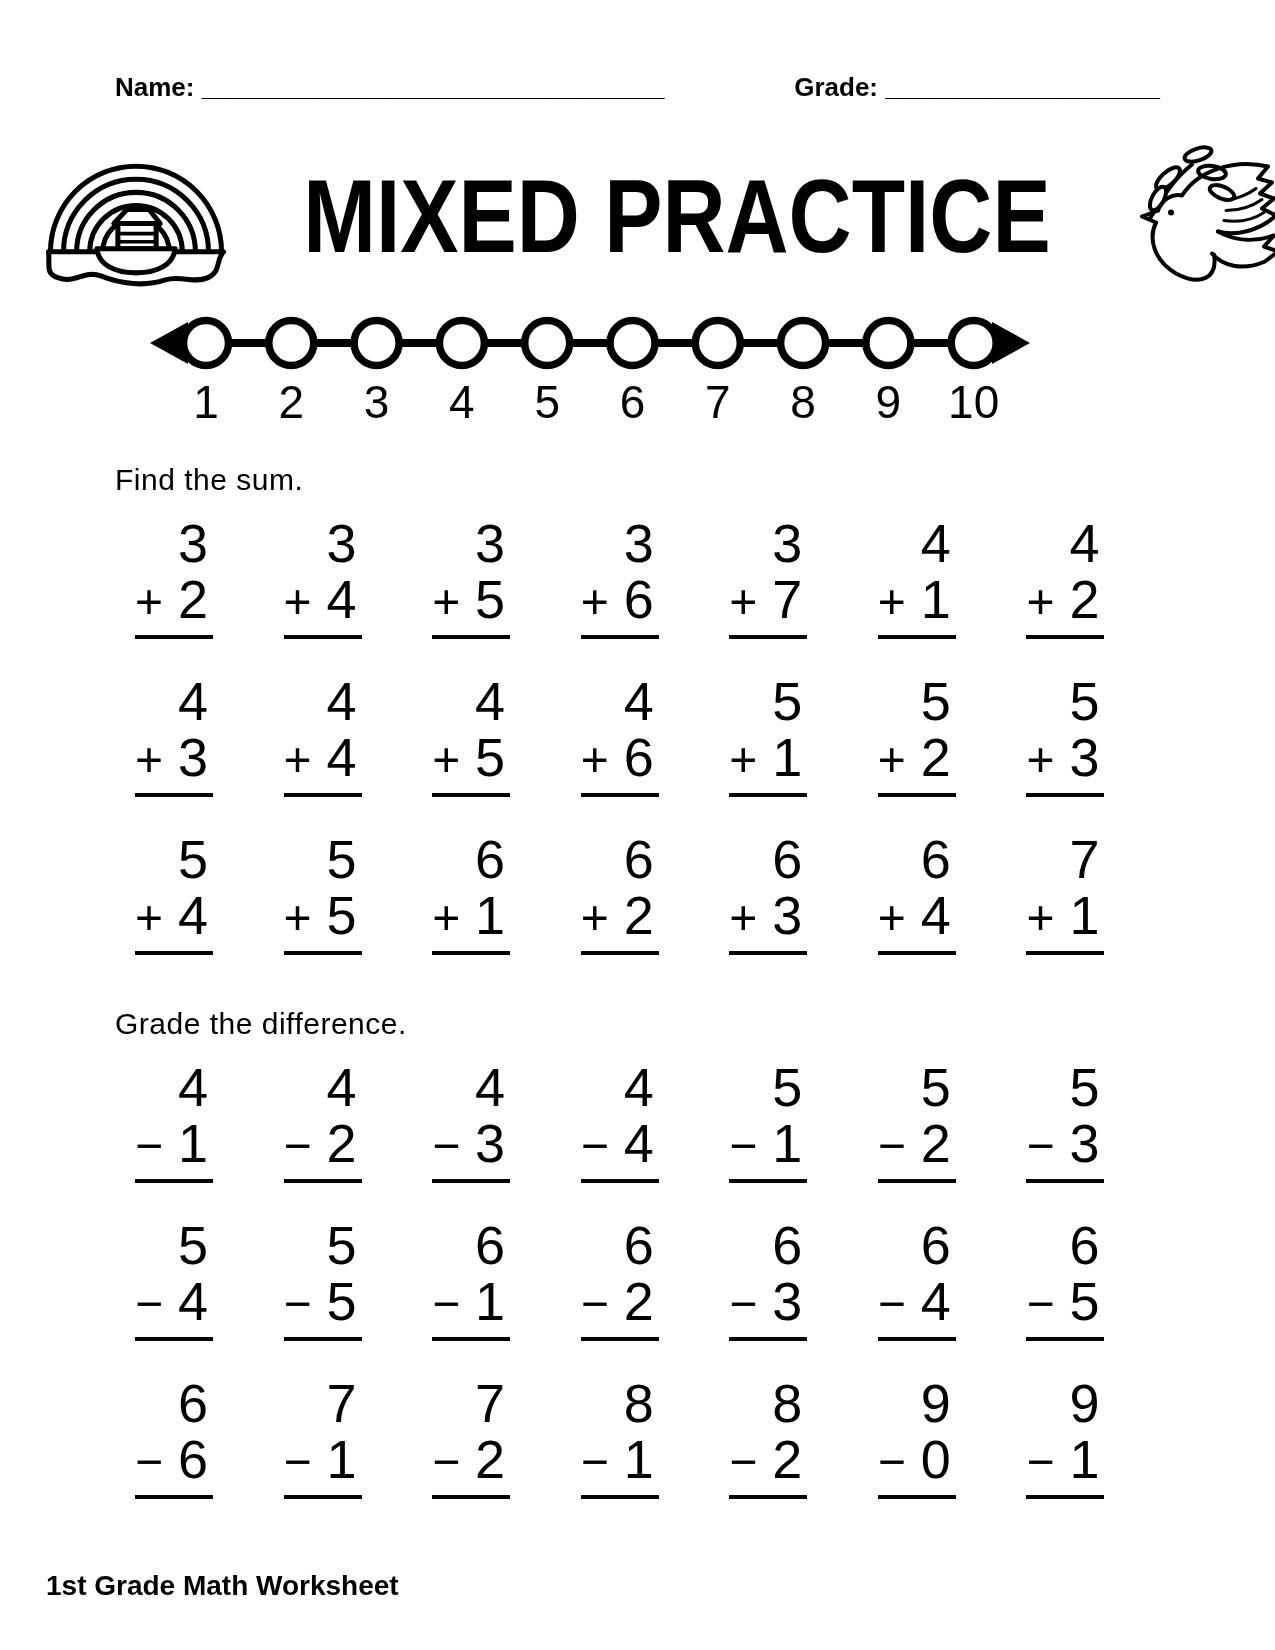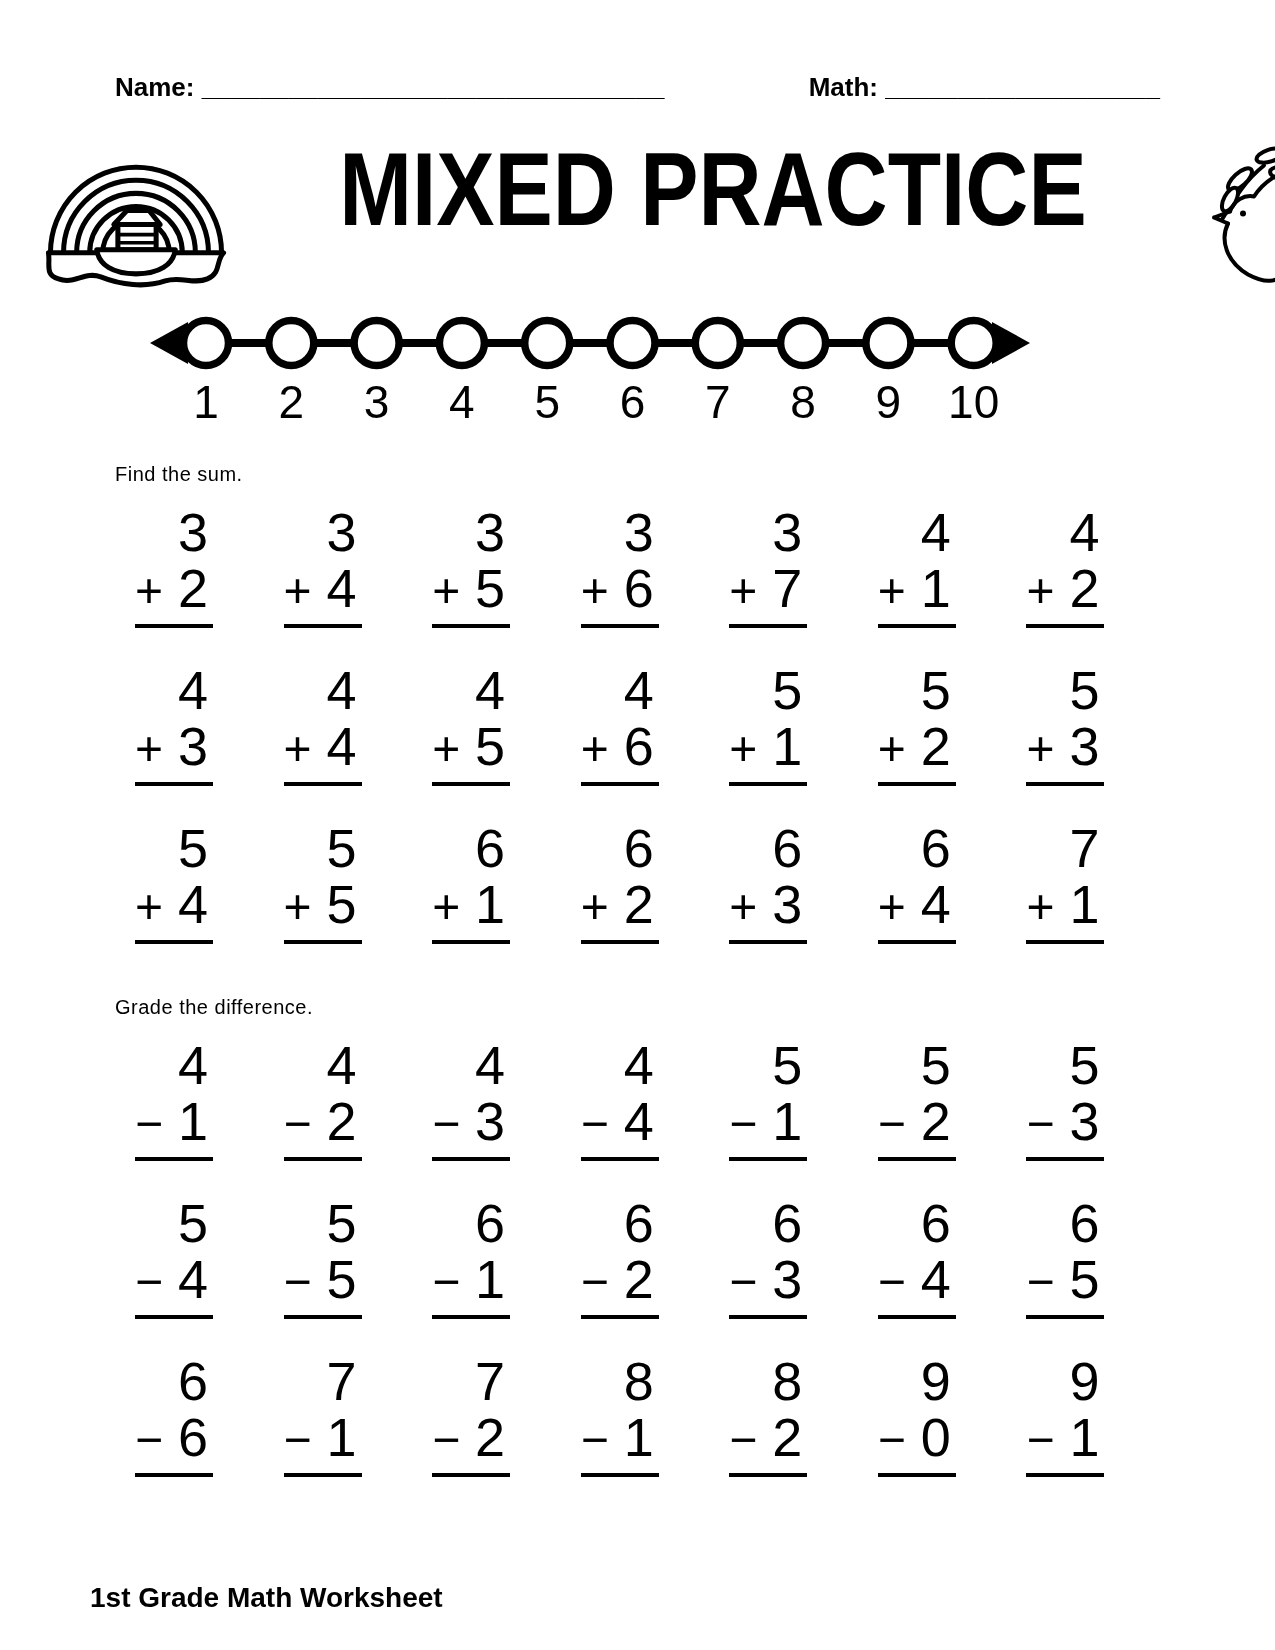--- a/index.html
+++ b/index.html
@@ -8,73 +8,73 @@
     color:#000; font-family:"Liberation Sans", sans-serif;
     overflow:hidden;
   }
   .header-row {
     display:flex; justify-content:space-between; align-items:baseline;
     margin:72px 115px 0 115px;
   }
   .field { font-size:26px; font-weight:bold; white-space:nowrap; }
   .field .line { font-weight:bold; letter-spacing:0; }
   .title-band {
-    display:flex; align-items:flex-start; justify-content:space-between;
-    margin:34px 100px 0 40px; height:158px;gap:36px;
+    display:flex; align-items:center; justify-content:space-between;
+    margin:34px 100px 0 40px; height:158px;
   }
   .worksheet-title {
     flex:1 1 auto; text-align:center; white-space:nowrap;
     font-size:104px; font-weight:bold; letter-spacing:0px;
     transform:scaleX(0.84); transform-origin:center;
     line-height:1;
   }
   .icon-box { flex:0 0 auto; }
   .numberline-wrap { margin:10px 0 0 150px; width:880px; }
   .nl-num {
     font-family:"Liberation Sans", sans-serif; font-size:46px;
     text-anchor:middle; fill:#000;
   }
   .section { margin:0; }
   .instruction {
-    margin:34px 0 0 115px; font-size:20px; letter-spacing:0.5px;
+    margin:34px 0 0 115px; font-size:30px; letter-spacing:0.5px;
   }
   .section + .section .instruction { margin-top:52px; }
   .problem-grid {
     display:grid; grid-template-columns:repeat(7,1fr);
     width:1040px; margin:18px 0 0 115px; row-gap:34px;
   }
   .problem { width:78px; margin-left:20px; }
   .top-num {
     font-size:54px; line-height:56px; text-align:right; padding-right:5px;
   }
   .op-row {
     display:flex; justify-content:space-between; align-items:baseline;
     font-size:54px; line-height:56px; padding-right:5px;
   }
   .op { font-size:48px; }
   .answer-line { border-bottom:4px solid #000; margin-top:5px; height:0; }
   .footer {
-    position:absolute; left:0; right:0; bottom:36px;
+    position:absolute; left:0; right:0; bottom:48px;
     display:flex; justify-content:space-between;
     padding:0 42px 0 46px;
-    font-size:28px; font-weight:bold;margin-left:44px;
+    font-size:28px; font-weight:bold;
   }
   svg .ink { stroke:#000; fill:none; stroke-linecap:round; stroke-linejoin:round; }
   svg .paper { fill:#fff; stroke:#000; stroke-linejoin:round; }
 </style>
 </head>
 <body>
 
 <div class="header-row">
   <div class="field">
     <span>Name:</span>
     <span class="line">________________________________</span>
   </div>
   <div class="field">
-    <span>Math:</span>
+    <span>Grade:</span>
     <span class="line">___________________</span>
   </div>
 </div>
 
 <div class="title-band">
   <div class="icon-box">
     <svg width="192" height="156" viewBox="0 0 190 155">
       <path class="ink" stroke-width="5" d="M10,115 A85 85 0 0 1 180,115"></path>
       <path class="ink" stroke-width="5" d="M23,115 A72 72 0 0 1 167,115"></path>
       <path class="ink" stroke-width="5" d="M36,115 A59 59 0 0 1 154,115"></path>

